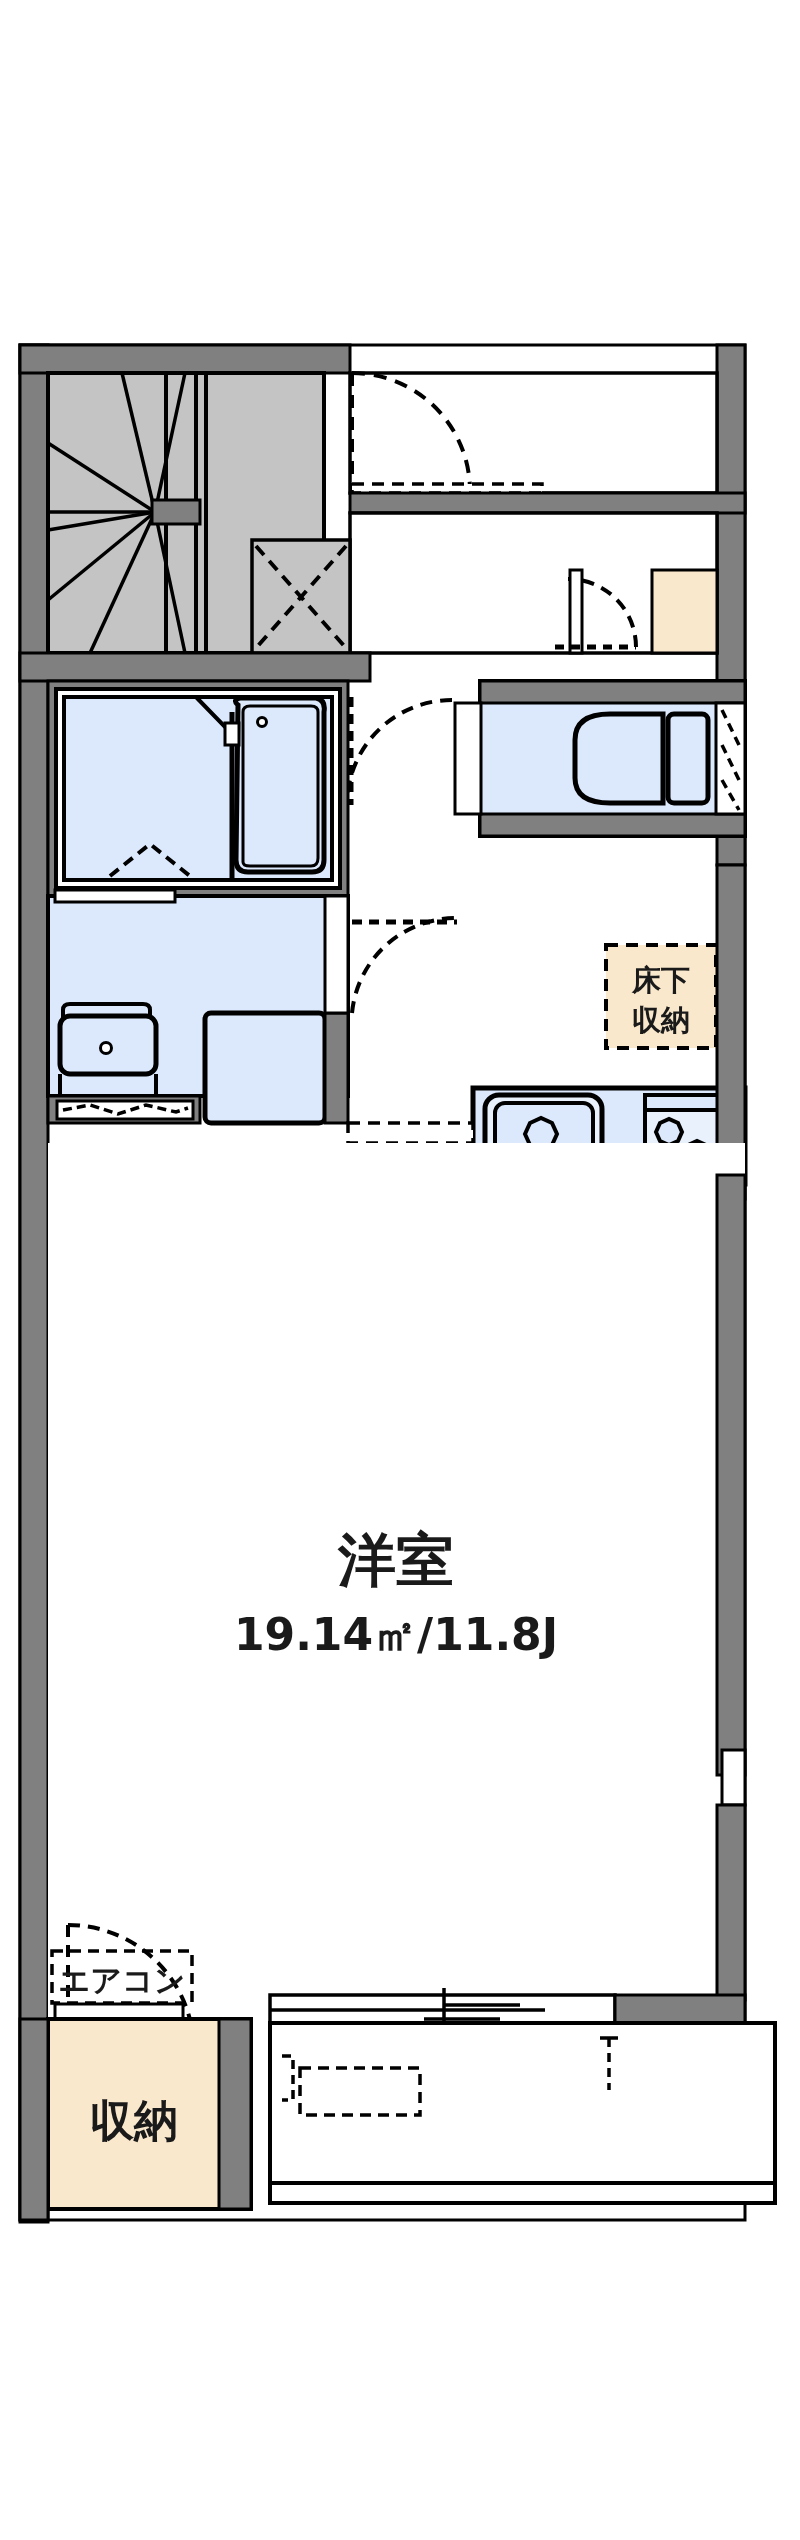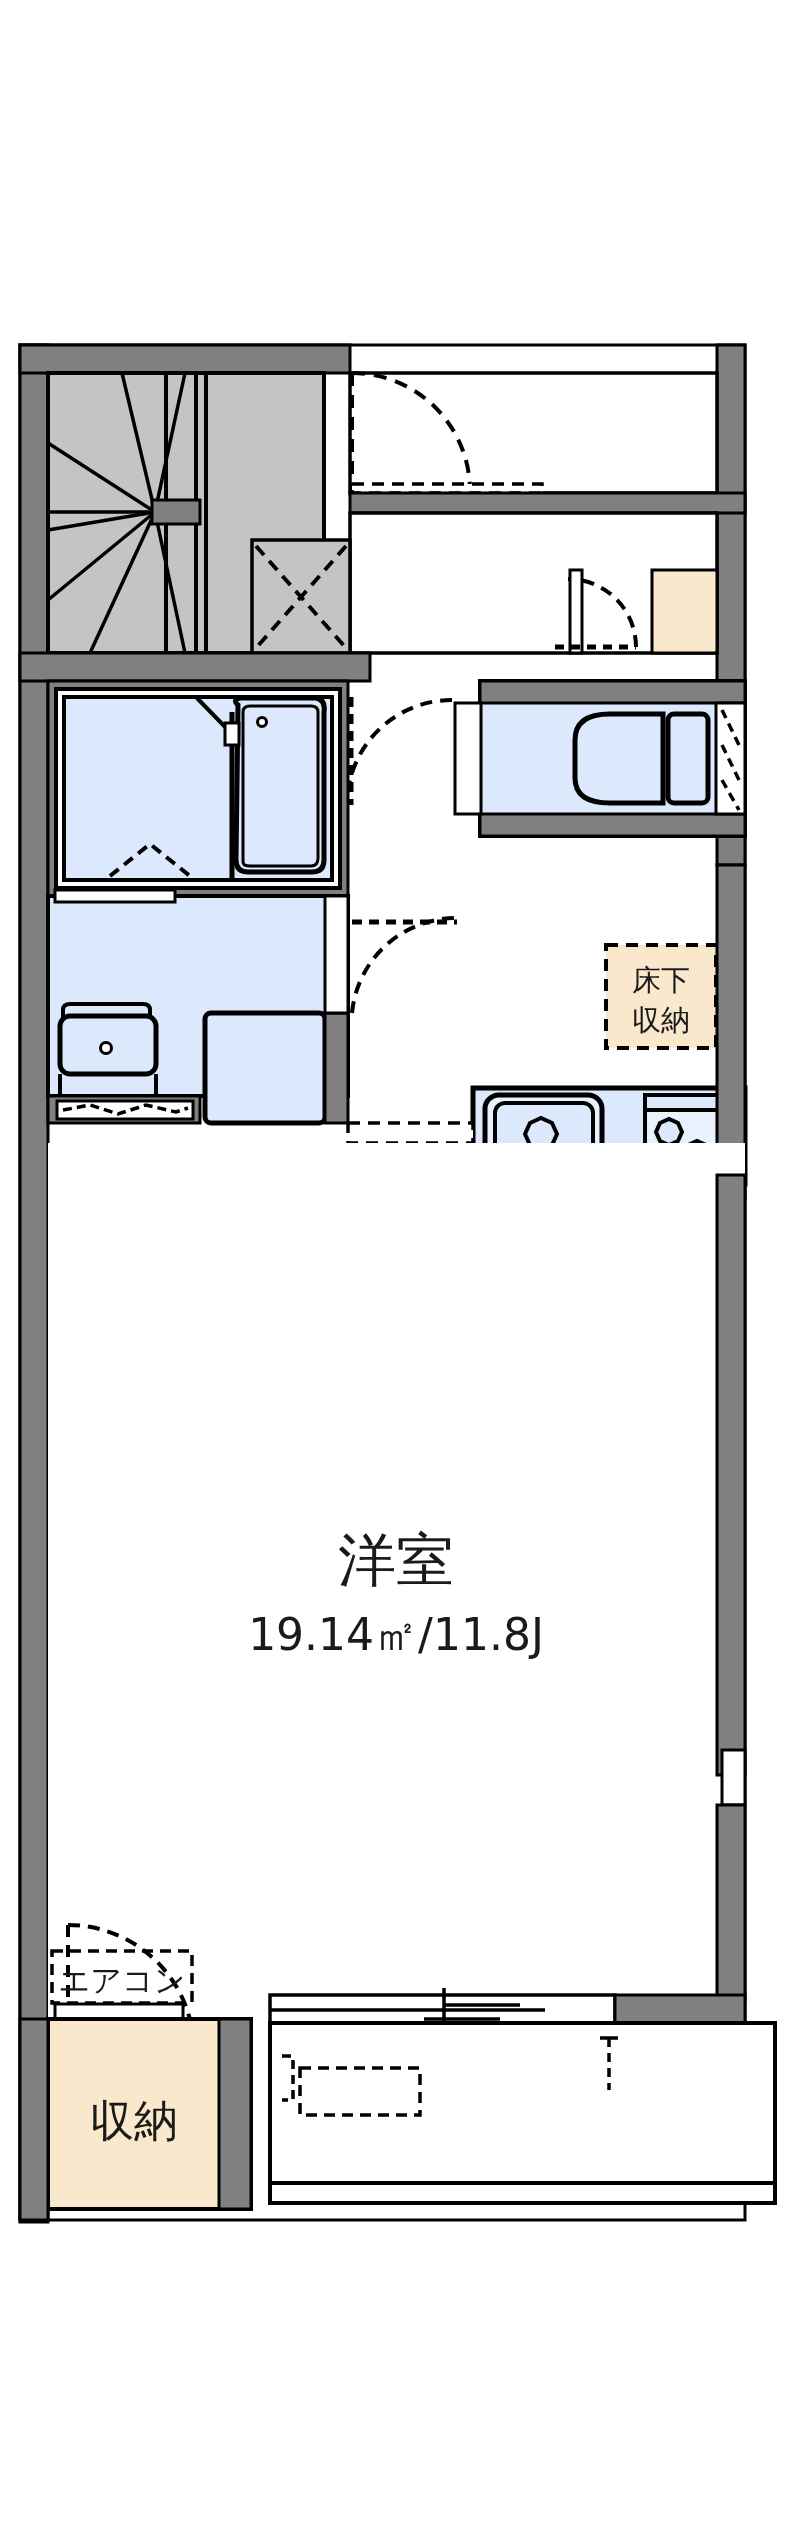--- a/index.html
+++ b/index.html
@@ -1,17 +1,17 @@
 <!DOCTYPE html>
 <html><head>
 <meta charset="utf-8">
 <style>
   html,body{margin:0;padding:0;background:#ffffff;}
   body{width:800px;height:2540px;font-family:"Liberation Sans","DejaVu Sans",sans-serif;overflow:hidden;}
-  #stage{position:relative;width:800px;height:2540px;background:#fff;}
+  #stage{position:relative;width:800px;height:2540px;background:#fff;font-weight:bold;}
   svg{display:block;}
   .jp{font-family:"DejaVu Sans","Liberation Sans",sans-serif;}
 </style>
 </head>
 <body>
 
 <div id="stage">
 
 <svg width="800" height="2540" viewBox="0 0 800 2540" xmlns="http://www.w3.org/2000/svg">
 

